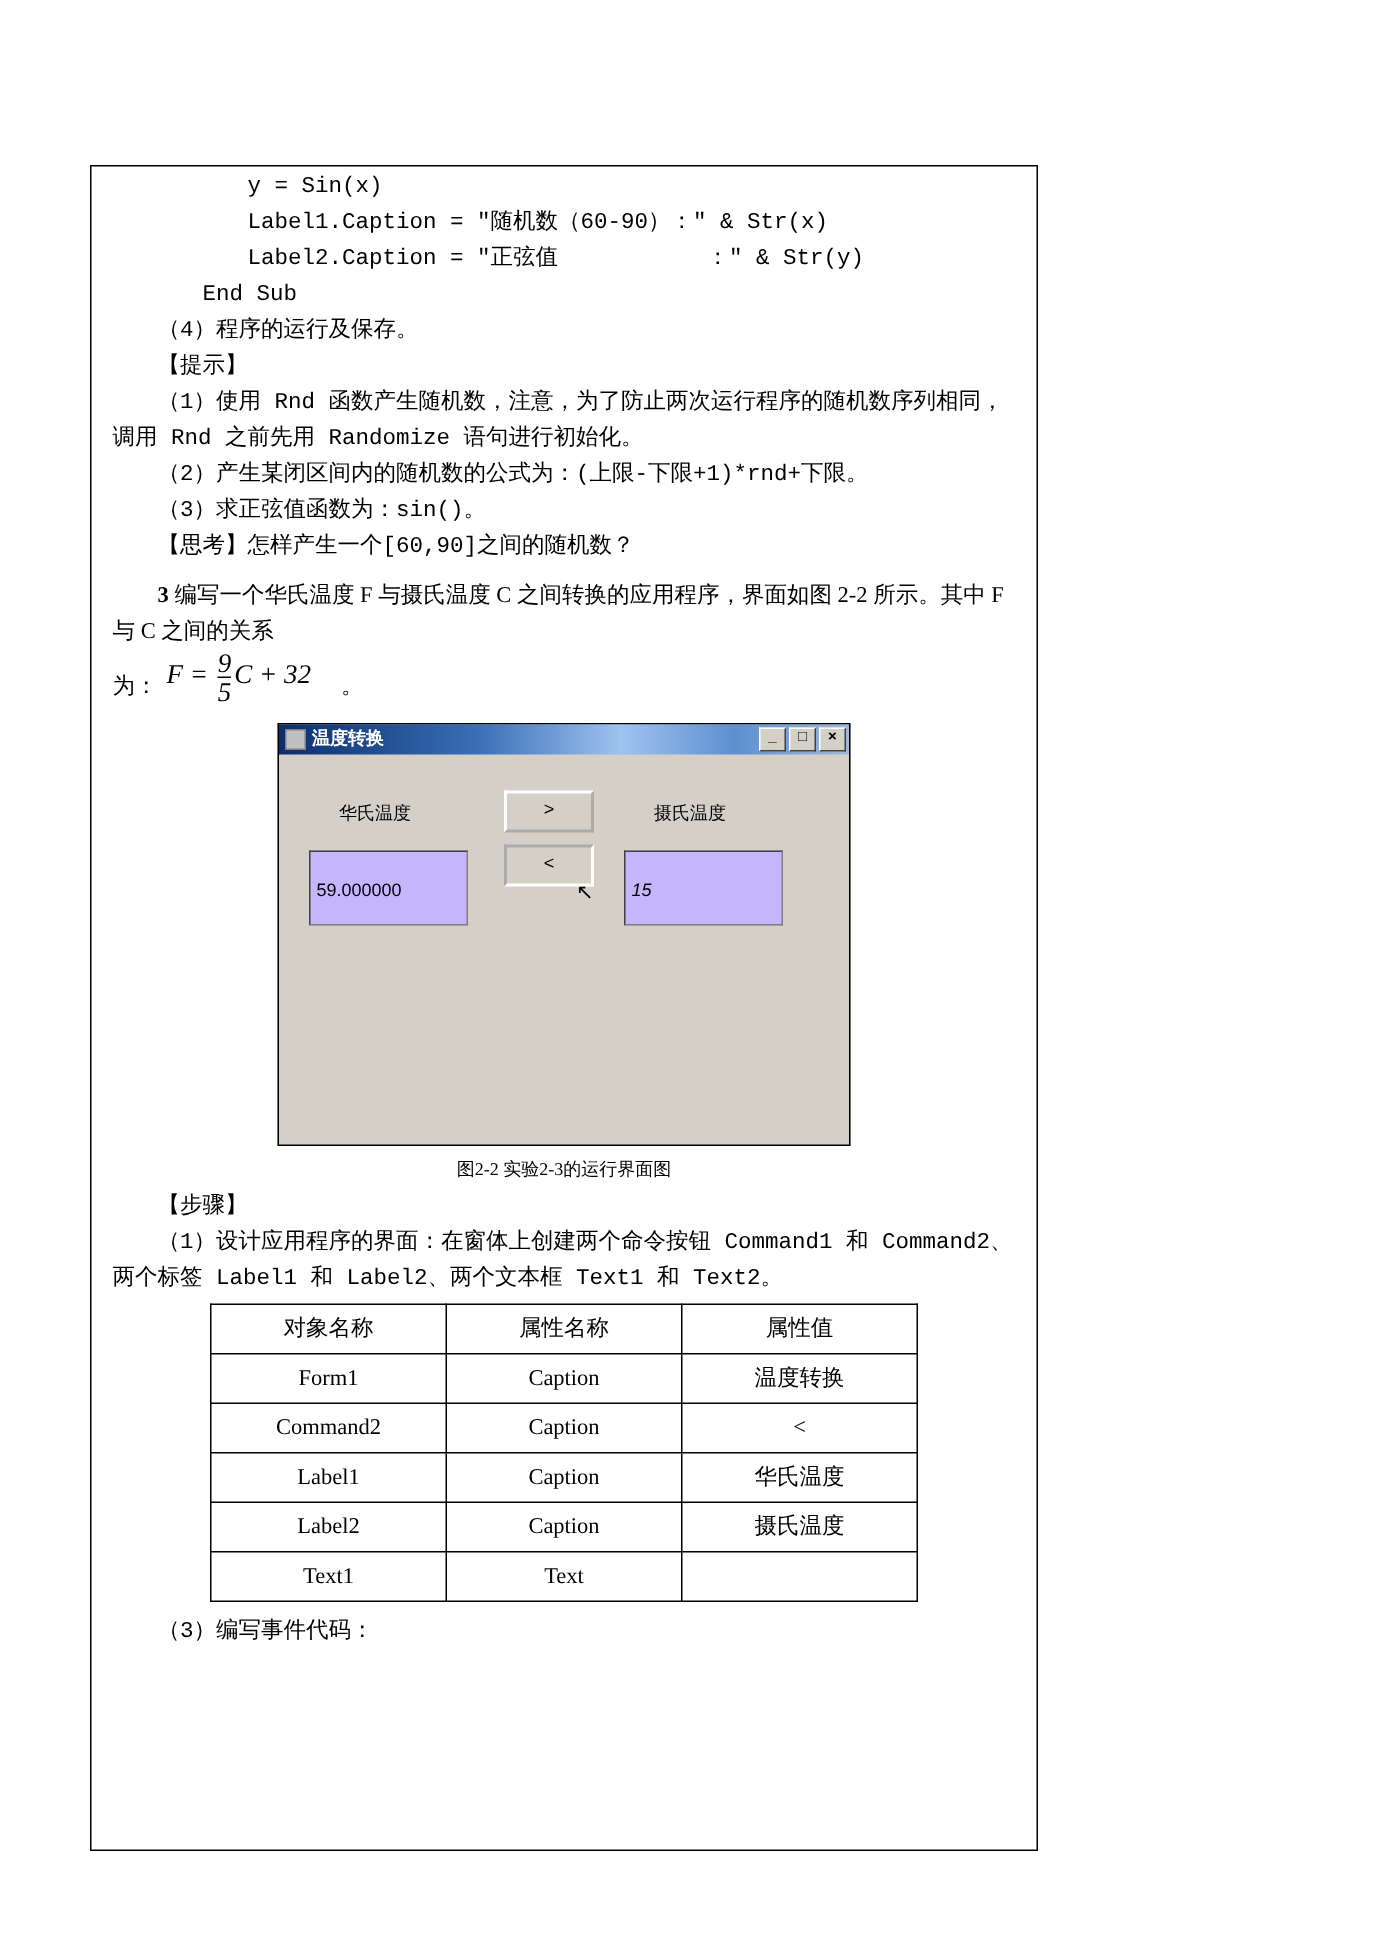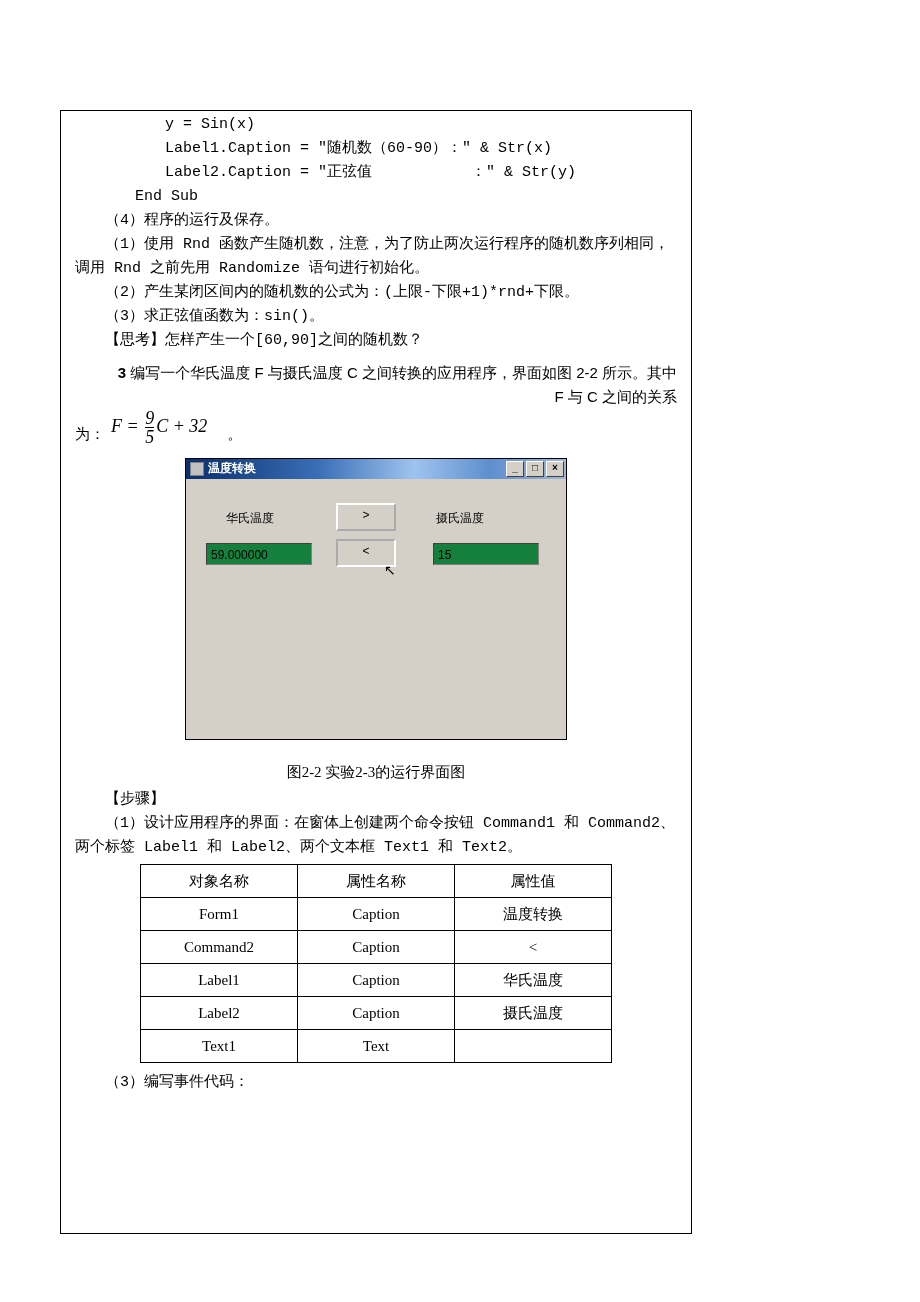--- a/index.html
+++ b/index.html
@@ -81,77 +81,77 @@
     font-family:"Arial";font-size:10px;line-height:12px;text-align:center;color:#000;font-weight:bold;
   }
   .vb-client{
     padding:40px 30px 50px 30px;
     position:relative;
     height:170px;
   }
   .vb-label{position:absolute;font-size:12px;}
   .vb-text{
     position:absolute;
-    background:#15803d;
+    background:#c4b5fd;
     border:1px solid #808080;
     border-top-color:#404040;border-left-color:#404040;
-    padding:2px 4px;
+    padding:16px 4px;
     width:96px;height:16px;
     font-family:"Arial";
   }
   .vb-btn{
     position:absolute;
     width:56px;height:24px;
     background:#d4d0c8;
     border:2px outset #fff;
     text-align:center;
     line-height:20px;
     font-family:"Arial";
   }
   .vb-btn.pressed{border:2px inset #fff;}
   .cap{
     text-align:center;
     font-family:"SimSun",serif;
-    font-size:15px;
-    margin-top:20px;
+    font-size:12px;
+    margin-top:6px;
   }
   table.props{
     border-collapse:collapse;
     margin:4px auto 8px auto;
     font-family:"Times New Roman","SimSun",serif;
     font-size:15px;
   }
   table.props th, table.props td{
     border:1px solid #000;
     padding:4px 18px;
     text-align:center;
     min-width:120px;
   }
   table.props th{
     text-align:center;
     font-weight:normal;
   }
   .bold{font-weight:bold;}
   .sect3{
-    font-family:Liberation Sans, sans-serif;
-    text-align:right;
+    font-family:Liberation Serif, serif;
   }
 </style>
 </head>
 <body>
 
 <div class="page">
   <div class="content-box">
 
     <div class="mono code-line indent-3">y = Sin(x)</div>
     <div class="mono code-line indent-3">Label1.Caption = "随机数（60-90）：" &amp; Str(x)</div>
     <div class="mono code-line indent-3">Label2.Caption = "正弦值           ：" &amp; Str(y)</div>
     <div class="mono code-line indent-2">End Sub</div>
 
     <div class="para mono">（4）程序的运行及保存。</div>
+    <div class="para mono">【提示】</div>
     <div class="para mono" style="text-indent:2em;">（1）使用 Rnd 函数产生随机数，注意，为了防止两次运行程序的随机数序列相同，调用 Rnd 之前先用 Randomize 语句进行初始化。</div>
     <div class="para mono">（2）产生某闭区间内的随机数的公式为：(上限-下限+1)*rnd+下限。</div>
     <div class="para mono">（3）求正弦值函数为：sin()。</div>
     <div class="para mono">【思考】怎样产生一个[60,90]之间的随机数？</div>
 
     <div style="height:8px;"></div>
 
     <div class="para sect3">
       <span class="bold">3</span><span> 编写一个华氏温度 F 与摄氏温度 C 之间转换的应用程序，界面如图 2-2 所示。其中 F 与 C 之间的关系</span>
     </div>
@@ -176,21 +176,21 @@
             <span class="vb-sysbtn">□</span>
             <span class="vb-sysbtn">×</span>
           </span>
         </div>
         <div class="vb-client">
           <div class="vb-label" style="left:40px;top:30px;">华氏温度</div>
           <div class="vb-label" style="left:250px;top:30px;">摄氏温度</div>
           <div class="vb-btn" style="left:150px;top:24px;">&gt;</div>
           <div class="vb-text" style="left:20px;top:64px;">59.000000</div>
           <div class="vb-btn pressed" style="left:150px;top:60px;">&lt;</div>
-          <div class="vb-text" style="left:247px;top:64px;">15</div>
+          <div class="vb-text" style="left:230px;top:64px;font-style:italic;">15</div>
           <div style="position:absolute;left:198px;top:80px;font-size:14px;">↖</div>
         </div>
       </div>
       <div class="cap mono">图2-2  实验2-3的运行界面图</div>
     </div>
 
     <div class="para mono">【步骤】</div>
     <div class="para mono">（1）设计应用程序的界面：在窗体上创建两个命令按钮 Command1 和 Command2、两个标签 Label1 和 Label2、两个文本框 Text1 和 Text2。</div>
 
     <table class="props">

